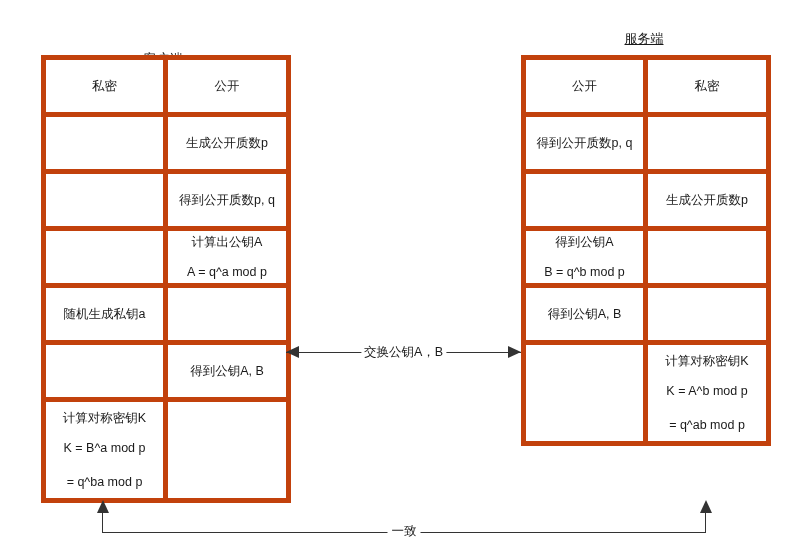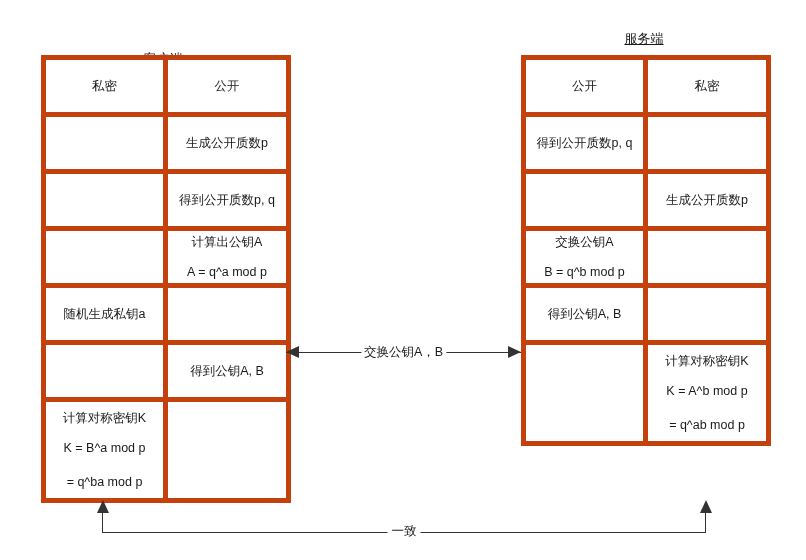--- a/index.html
+++ b/index.html
@@ -287,21 +287,21 @@
           </td>
       <td class="col-b">
         <div class="cell-inner">
               <span class="cell-line">生成公开质数p</span>
             </div>
       </td>
     </tr>
     <tr>
       <td class="col-a">
         <div class="cell-inner">
-          <span class="cell-line">交换公钥A</span>
+          <span class="cell-line">得到公钥A</span>
           <span class="cell-line gap">B = q^b mod p</span>
         </div>
       </td>
       <td class="col-b">
             <div class="cell-inner cell-empty"></div>
           </td>
     </tr>
     <tr>
       <td class="col-a">
         <div class="cell-inner">

